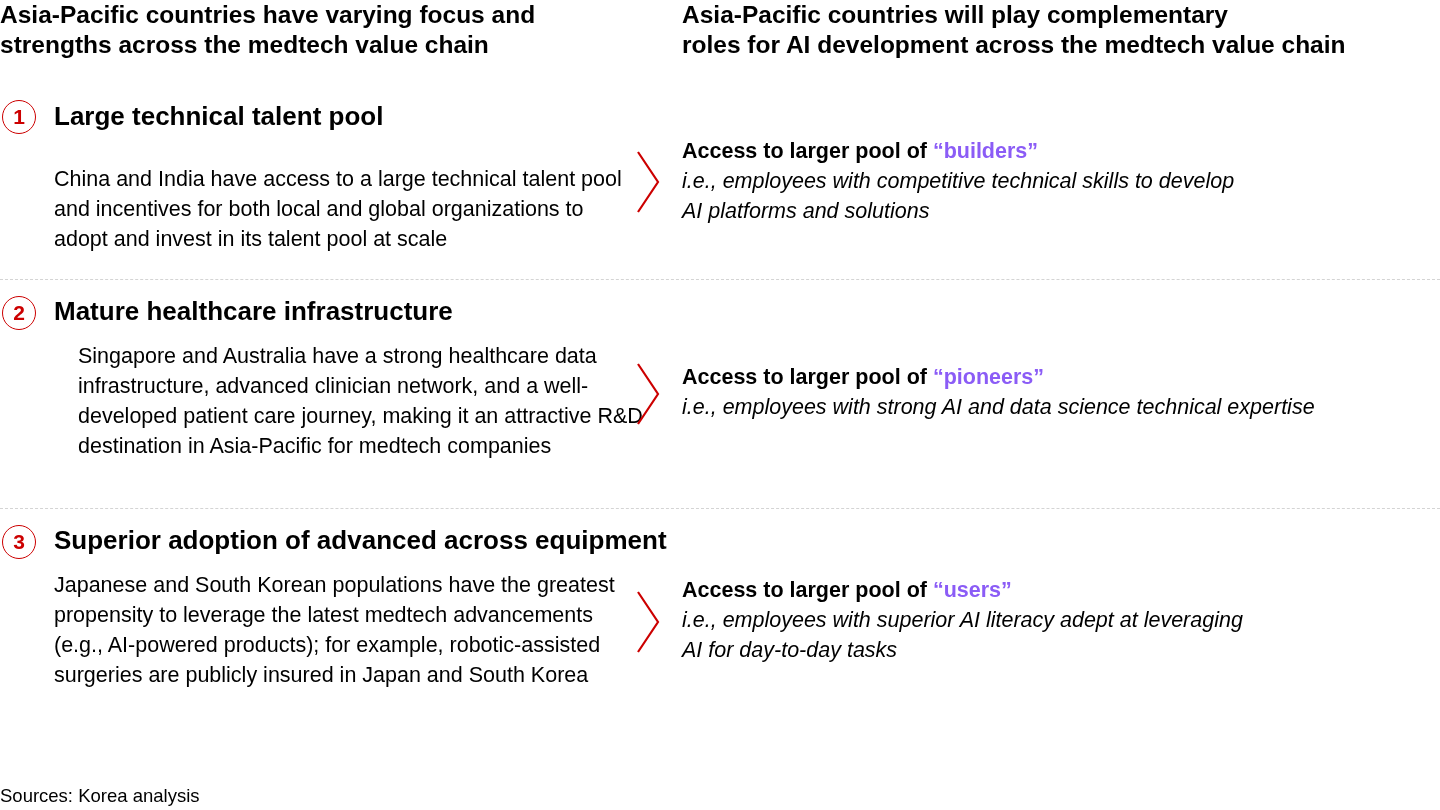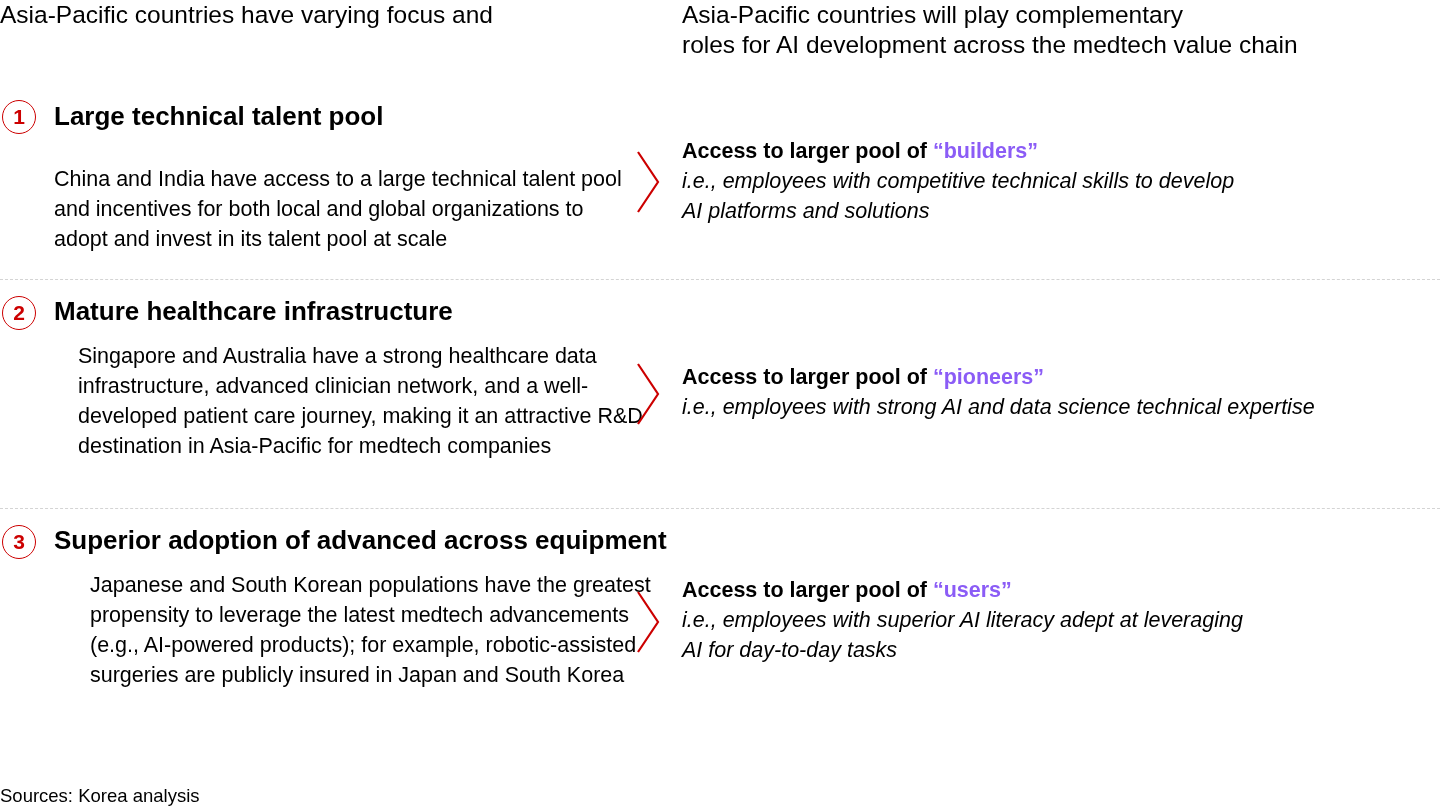--- a/index.html
+++ b/index.html
@@ -1,38 +1,39 @@
 <!DOCTYPE html>
 <html><head>
 <meta charset="utf-8">
 <style>
   html, body { margin: 0; padding: 0; background: #ffffff; }
   body { width: 1440px; height: 810px; position: relative; overflow: hidden;
          font-family: "Liberation Sans", sans-serif; color: #000; }
-  .hdr { position: absolute; top: 0; font-weight: normal; font-size: 24.5px; line-height: 30px; white-space: nowrap; }
+  .hdr { position: absolute; top: 0; font-weight: bold; font-size: 24.5px; line-height: 30px; white-space: nowrap; }
   .hdr-left { left: 0; width: 640px; }
   .hdr-right { left: 682px; width: 800px; }
   .badge { position: absolute; left: 2px; width: 34px; height: 34px; border: 1.5px solid #cc0000;
            border-radius: 50%; box-sizing: border-box; color: #cc0000; font-weight: bold;
            font-size: 21px; display: flex; align-items: center; justify-content: center; }
   .sec-title { position: absolute; left: 54px; font-weight: bold; font-size: 26px; line-height: 30px; white-space: nowrap; }
   .sec-body { position: absolute; left: 54px; width: 570px; font-size: 21.5px; line-height: 30px; }
   .chev { position: absolute; left: 636px; width: 24px; height: 64px; }
   .right-block { position: absolute; left: 682px; width: 760px; }
   .rt-title { font-weight: bold; font-size: 21.5px; line-height: 30px; white-space: nowrap; }
   .rt-title .hl { color: #8b5cf6; }
   .rt-desc { font-style: italic; font-size: 21.5px; line-height: 30px; }
   .divider { position: absolute; left: 0; width: 1440px; height: 0; border-top: 1.5px dashed #d4d4d4; }
   .source { position: absolute; left: 0; top: 785px; font-size: 18.5px; line-height: 22px; }
 </style>
 </head>
 <body>
 
 <div class="hdr hdr-left">
   <div>Asia-Pacific countries have varying focus and</div>
+  <div>strengths across the medtech value chain</div>
 </div>
 <div class="hdr hdr-right">
   <div>Asia-Pacific countries will play complementary</div>
   <div>roles for AI development across the medtech value chain</div>
 </div>
 
 <div class="badge" style="top:100px;">1</div>
 <div class="sec-title" style="top:101px;">Large technical talent pool</div>
 <div class="sec-body" style="top:164px;">China and India have access to a large technical talent pool and incentives for both local and global organizations to adopt and invest in its talent pool at scale</div>
 <svg class="chev" style="top:150px;" viewBox="0 0 24 64">
@@ -54,21 +55,21 @@
 </svg>
 <div class="right-block" style="top:362px;">
   <div class="rt-title"><span>Access to larger pool of </span><span class="hl">“pioneers”</span></div>
   <div class="rt-desc">i.e., employees with strong AI and data science technical expertise</div>
 </div>
 
 <div class="divider" style="top:508px;"></div>
 
 <div class="badge" style="top:525px;">3</div>
 <div class="sec-title" style="top:525px;">Superior adoption of advanced across equipment</div>
-<div class="sec-body" style="top:570px;margin-left:36px;">Japanese and South Korean populations have the greatest propensity to leverage the latest medtech advancements (e.g., AI-powered products); for example, robotic-assisted surgeries are publicly insured in Japan and South Korea</div>
+<div class="sec-body" style="top:570px;">Japanese and South Korean populations have the greatest propensity to leverage the latest medtech advancements (e.g., AI-powered products); for example, robotic-assisted surgeries are publicly insured in Japan and South Korea</div>
 <svg class="chev" style="top:590px;" viewBox="0 0 24 64">
   <polyline points="2,2 22,32 2,62" fill="none" stroke="#cc0000" stroke-width="2.2"></polyline>
 </svg>
 <div class="right-block" style="top:575px;">
   <div class="rt-title"><span>Access to larger pool of </span><span class="hl">“users”</span></div>
   <div class="rt-desc">i.e., employees with superior AI literacy adept at leveraging</div>
   <div class="rt-desc">AI for day-to-day tasks</div>
 </div>
 
 <div class="source">Sources: Korea analysis</div>

